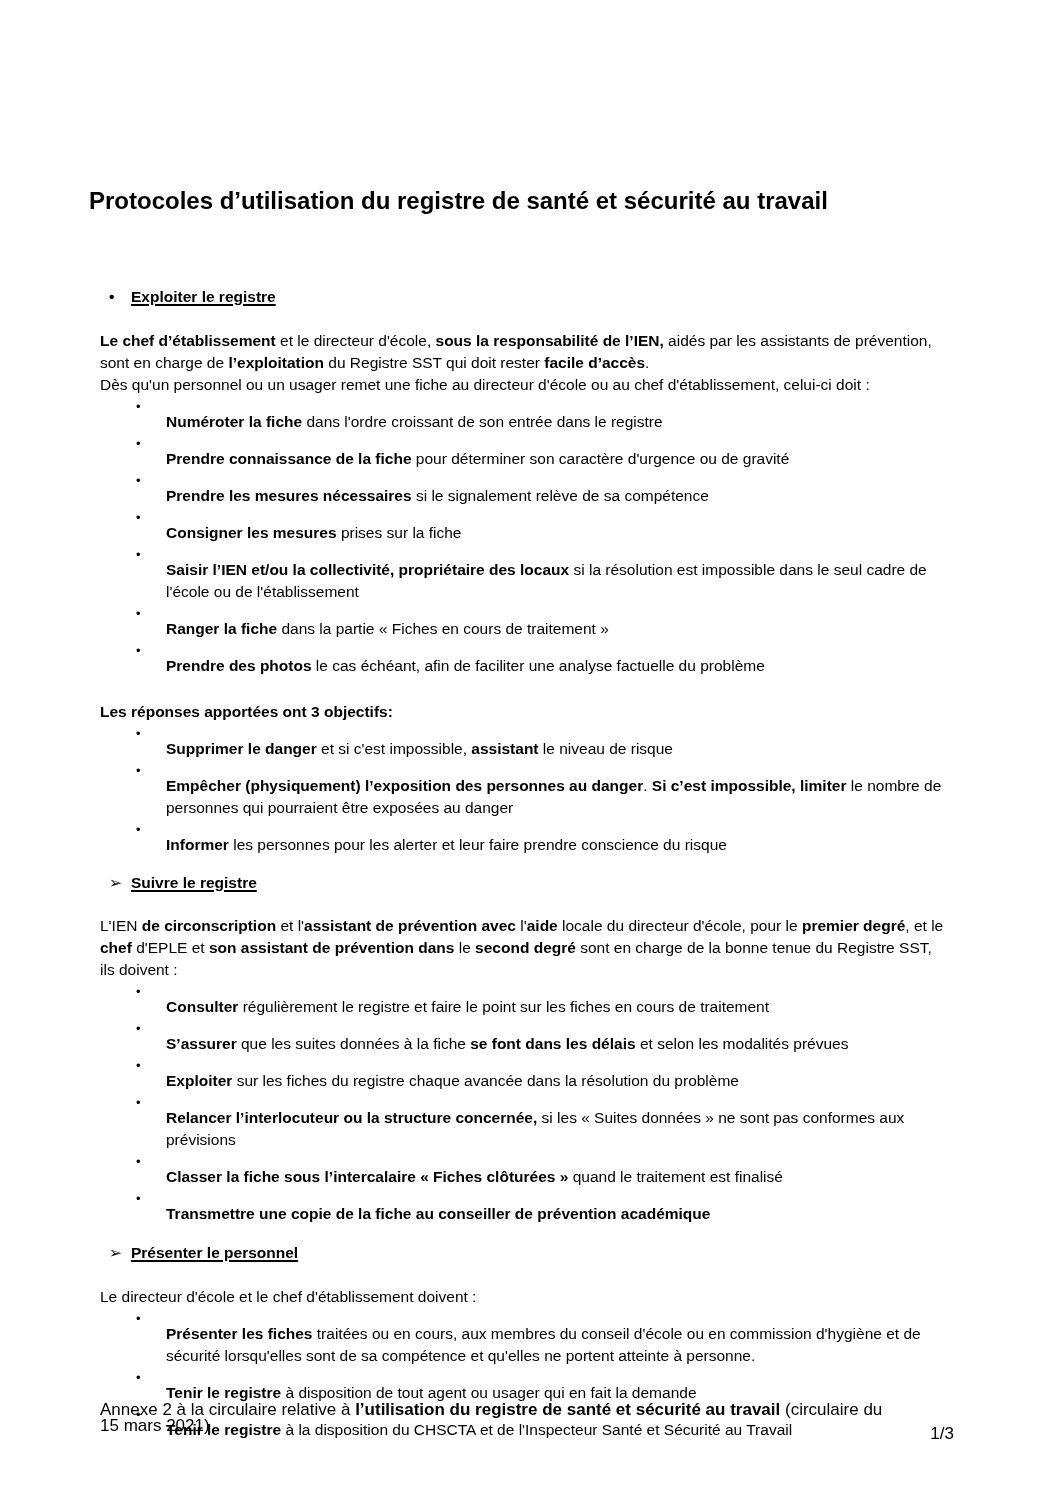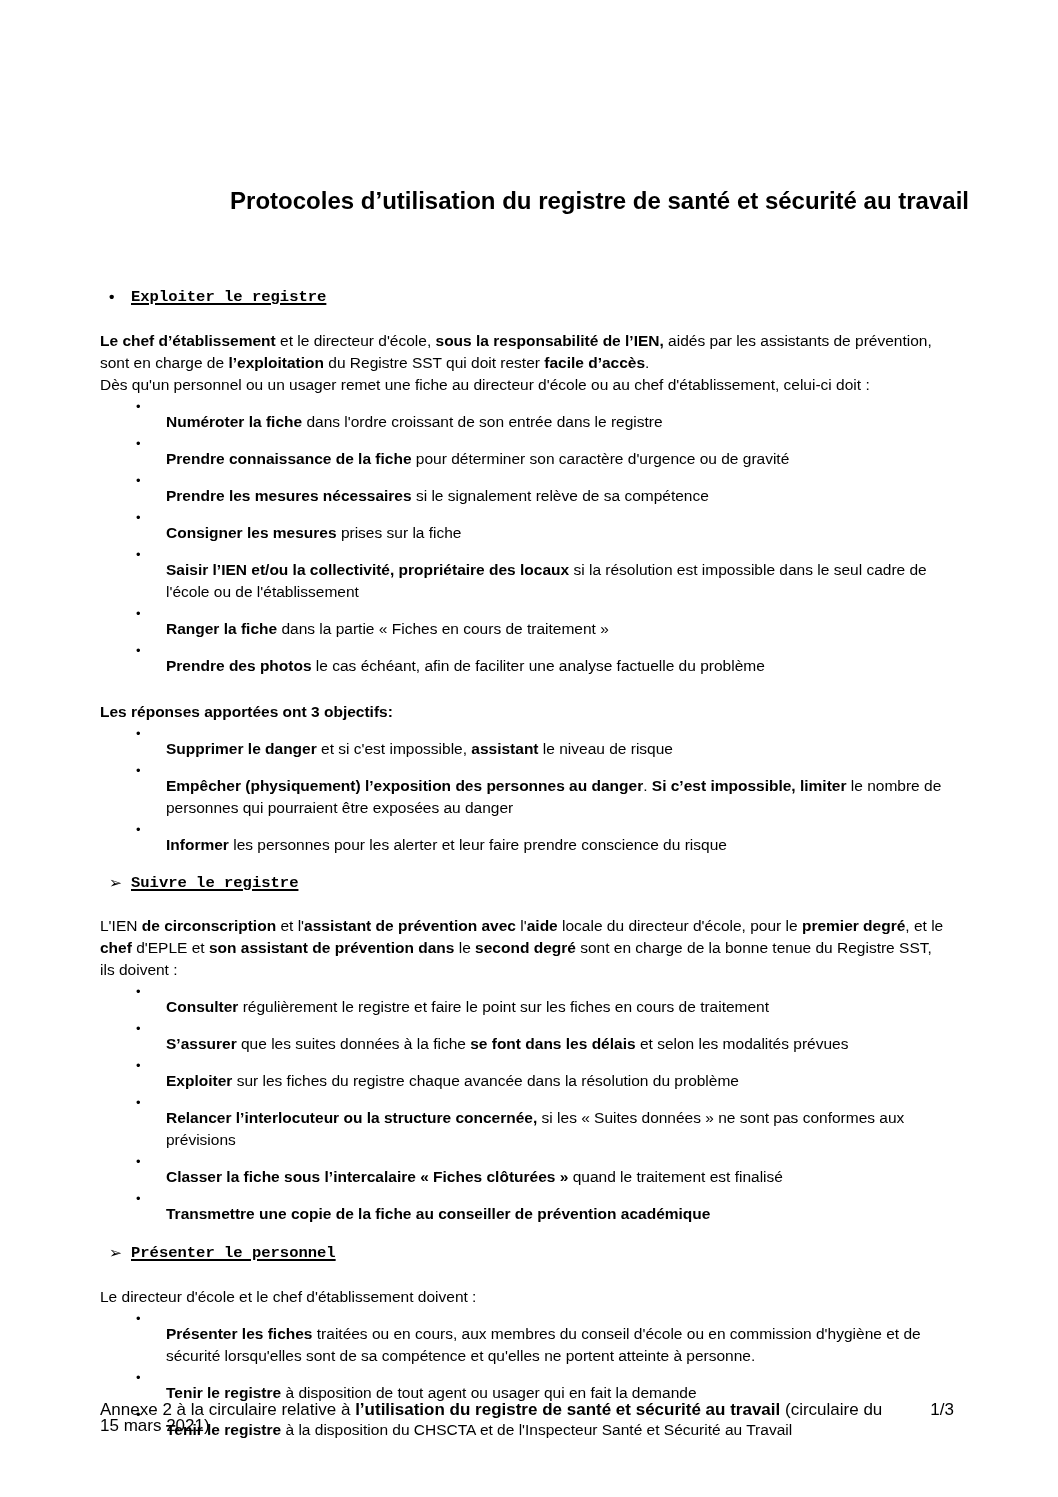--- a/index.html
+++ b/index.html
@@ -14,32 +14,31 @@
     font-size: 15.5px;
     line-height: 22px;
     color: #000000;
   }
   .title {
     margin: 182px auto 4px;
     width: 880px;
     font-size: 24px;
     line-height: 37px;
     font-weight: bold;
-    text-align: right;
+    text-align: left;
   }
   .content { padding: 0 112px 0 100px; }
   p { margin: 0; }
   b { font-weight: bold; }
   .heading { display: flex; font-weight: bold; }
   .h-marker { flex: 0 0 31px; padding-left: 9px; }
   .h-label {
     text-decoration: underline;
     text-decoration-thickness: 1.5px;
     text-underline-offset: 2px;
-    font-family: Liberation Mono, monospace;
   }
   ul.blist { list-style: none; margin: 0; padding: 0; }
   ul.blist li { display: flex; padding-left: 36px; }
   .bullet { flex: 0 0 30px; font-size: 13px; }
   .li-text { flex: 1; margin-top: 15px; }
   .h-exploiter { margin-top: 67px; }
   .p-intro1   { margin-top: 22px; }
   .list-1     { margin-top: 17px; }
   .p-objectifs{ margin-top: 24px; }
   .list-2     { margin-top: 21px; }
@@ -52,21 +51,21 @@
   .footer {
     position: absolute;
     left: 100px;
     top: 1402px;
     right: 104px;
     font-size: 17px;
     line-height: 16px;
     display: flex;
     align-items: flex-start;
   }
-  .page-num { margin-left: 34px; }
+  .page-num { margin-left: 34px; margin-top: 24px; }
 </style>
 </head>
 <body>
 
 <div class="page">
 
   <h1 class="title">Protocoles d’utilisation du registre de santé et sécurité au travail</h1>
 
   <div class="content">
 

